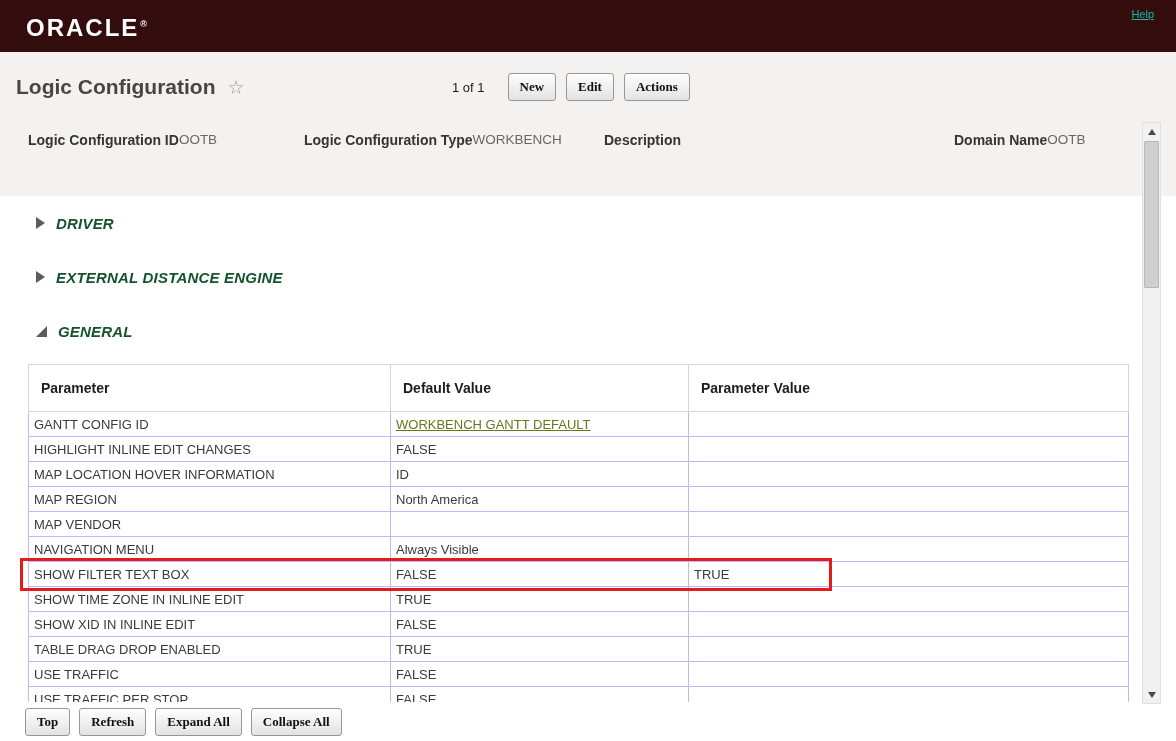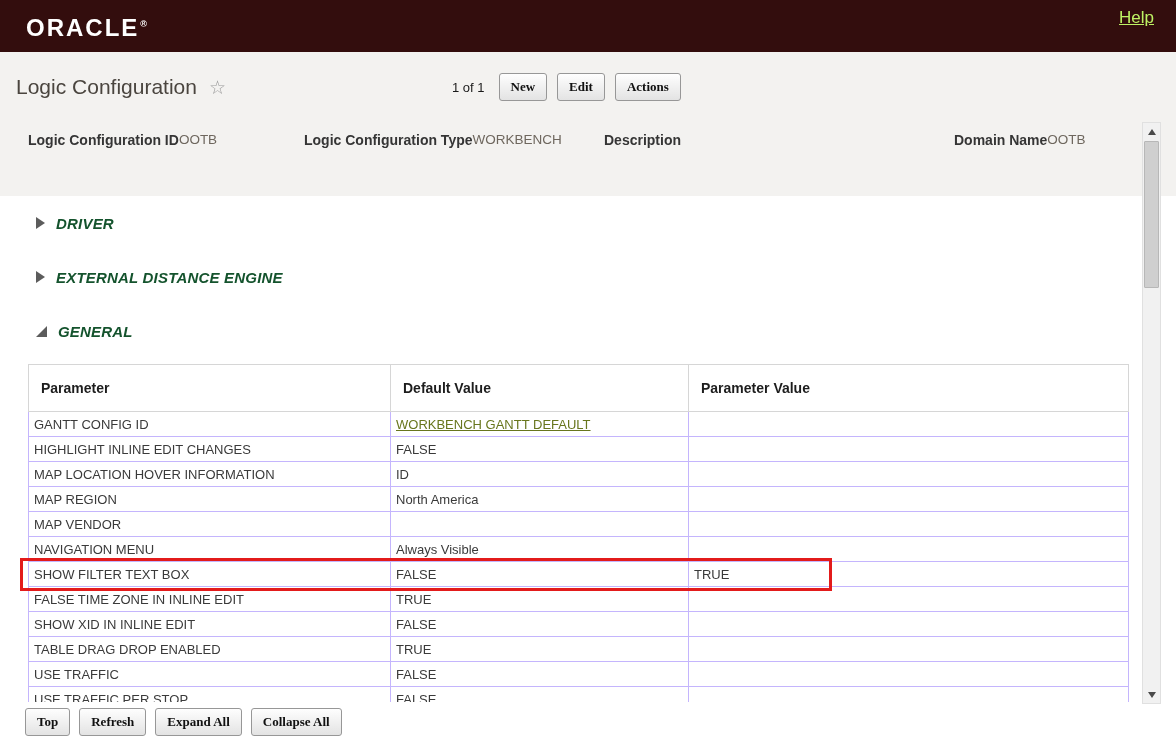--- a/index.html
+++ b/index.html
@@ -15,29 +15,29 @@
     -webkit-font-smoothing:antialiased;
   }
   
   .topbar{height:52px;background:var(--topbar);position:relative;}
   .brand{
     position:absolute;left:26px;top:14px;color:#fff;font-size:24px;font-weight:bold;
     letter-spacing:2px;font-family:"Liberation Sans",sans-serif;
   }
   .brand .reg{font-size:9px;vertical-align:super;letter-spacing:0;margin-left:1px;}
   .help{
-    position:absolute;right:22px;top:8px;color:#bef264;font-size:17px;
+    position:absolute;right:22px;top:8px;color:#14b8a6;font-size:11px;
     text-decoration:underline;cursor:pointer;
   }
   
   .toolbar{position:relative;height:70px;background:#f3f2f0;}
   .title-wrap{position:absolute;left:16px;top:50%;transform:translateY(-50%);display:flex;align-items:center;}
-  .page-title{font-size:21px;font-weight:normal;color:#4a453f;margin:0;}
+  .page-title{font-size:21px;font-weight:bold;color:#4a453f;margin:0;}
   .star{font-size:19px;color:#9a9a9a;margin-left:12px;cursor:pointer;line-height:1;}
-  .toolbar-center{position:absolute;left:452px;top:0;height:100%;display:flex;align-items:center;gap:9px;}
+  .toolbar-center{position:absolute;left:452px;top:0;height:100%;display:flex;align-items:center;gap:18px;}
   .count{font-size:13px;color:#1a1a1a;margin-right:5px;}
   .btn{
     font-family:Liberation Serif, serif;
     font-size:13px;font-weight:bold;color:#111;
     padding:5px 11px;border:1px solid #979797;border-radius:3px;
     background:linear-gradient(#fefefe,#e3e3e3);
     cursor:pointer;white-space:nowrap;
   }
   #toolbar-buttons{display:flex;gap:10px;}
   
@@ -203,21 +203,21 @@
           <td>NAVIGATION MENU</td>
           <td>Always Visible</td>
           <td></td>
         </tr>
         <tr class="highlight">
           <td>SHOW FILTER TEXT BOX</td>
           <td>FALSE</td>
           <td>TRUE</td>
         </tr>
         <tr>
-          <td>FALSE TIME ZONE IN INLINE EDIT</td>
+          <td>SHOW TIME ZONE IN INLINE EDIT</td>
           <td>TRUE</td>
           <td></td>
         </tr>
         <tr>
           <td>SHOW XID IN INLINE EDIT</td>
           <td>FALSE</td>
           <td></td>
         </tr>
         <tr>
           <td>TABLE DRAG DROP ENABLED</td>

